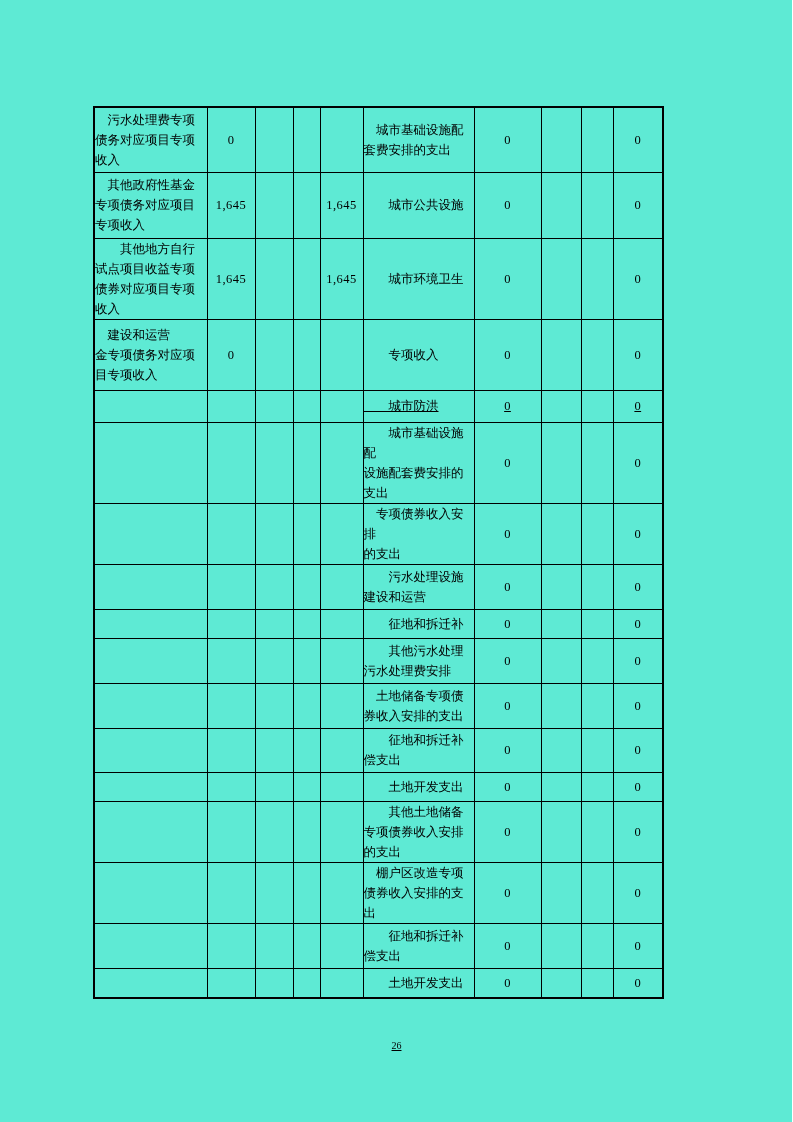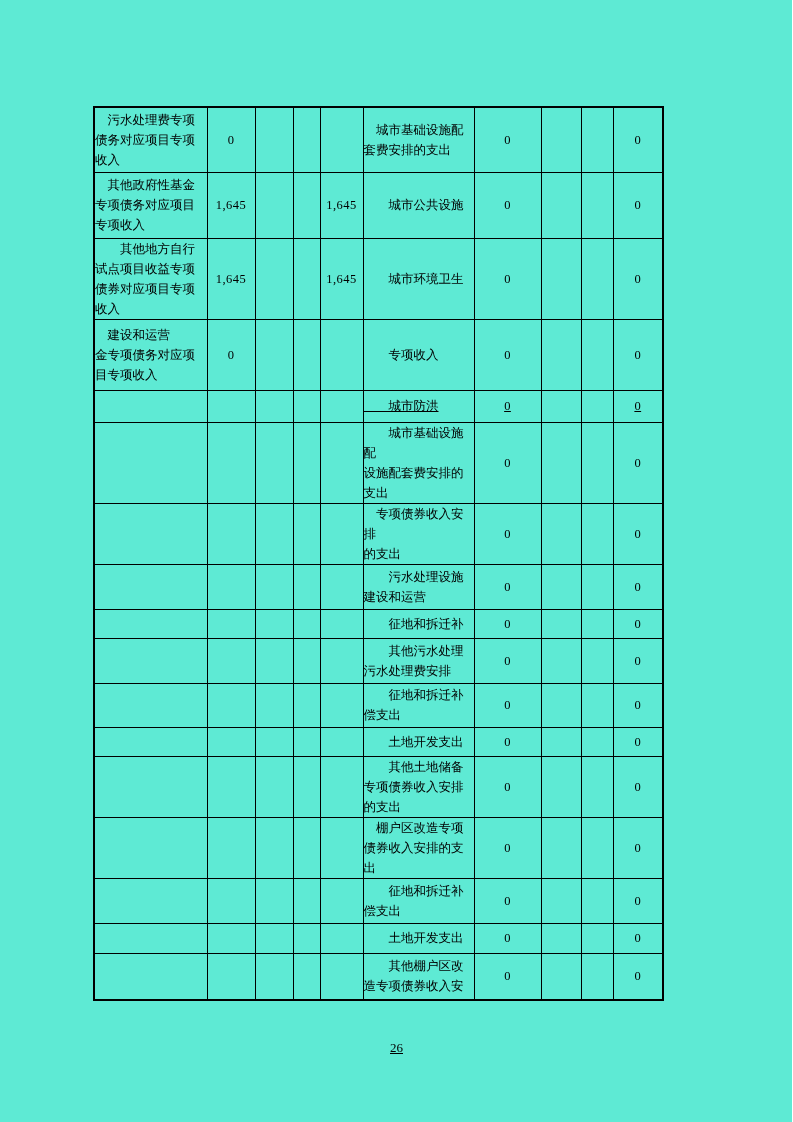--- a/index.html
+++ b/index.html
@@ -56,21 +56,21 @@
   col.c7  { width: 67px; }
   col.c8  { width: 40px; }
   col.c9  { width: 32px; }
   col.c10 { width: 50px; }
   .page-number {
     position: absolute;
     top: 1040px;
     left: 0;
     width: 793px;
     text-align: center;
-    font-size: 13px;
+    font-size: 10px;
     text-decoration: underline;
   }
 </style>
 </head>
 <body>
 
 <div class="sheet">
   <table class="budget">
     <colgroup>
       <col class="c1">
@@ -213,20 +213,33 @@
           <td class="value"></td>
           <td class="value"></td>
           <td class="value"></td>
           <td class="label">　　其他污水处理
 污水处理费安排</td>
           <td class="value">0</td>
           <td class="value"></td>
           <td class="value"></td>
           <td class="value">0</td>
         </tr>
+        <tr style="height: 45px;">
+          <td class="label"></td>
+          <td class="value"></td>
+          <td class="value"></td>
+          <td class="value"></td>
+          <td class="value"></td>
+          <td class="label">　土地储备专项债
+券收入安排的支出</td>
+          <td class="value">0</td>
+          <td class="value"></td>
+          <td class="value"></td>
+          <td class="value">0</td>
+        </tr>
         <tr style="height: 44px;">
           <td class="label"></td>
           <td class="value"></td>
           <td class="value"></td>
           <td class="value"></td>
           <td class="value"></td>
           <td class="label">　　征地和拆迁补
 偿支出</td>
           <td class="value">0</td>
           <td class="value"></td>
@@ -286,33 +299,20 @@
           <td class="value"></td>
           <td class="value">0</td>
         </tr>
         <tr style="height: 30px;">
           <td class="label"></td>
           <td class="value"></td>
           <td class="value"></td>
           <td class="value"></td>
           <td class="value"></td>
           <td class="label">　　土地开发支出</td>
-          <td class="value">0</td>
-          <td class="value"></td>
-          <td class="value"></td>
-          <td class="value">0</td>
-        </tr>
-        <tr style="height: 47px;">
-          <td class="label"></td>
-          <td class="value"></td>
-          <td class="value"></td>
-          <td class="value"></td>
-          <td class="value"></td>
-          <td class="label">　　其他棚户区改
-造专项债券收入安</td>
           <td class="value">0</td>
           <td class="value"></td>
           <td class="value"></td>
           <td class="value">0</td>
         </tr>
       </tbody>
   </table>
   <div class="page-number">26</div>
 </div>
 

